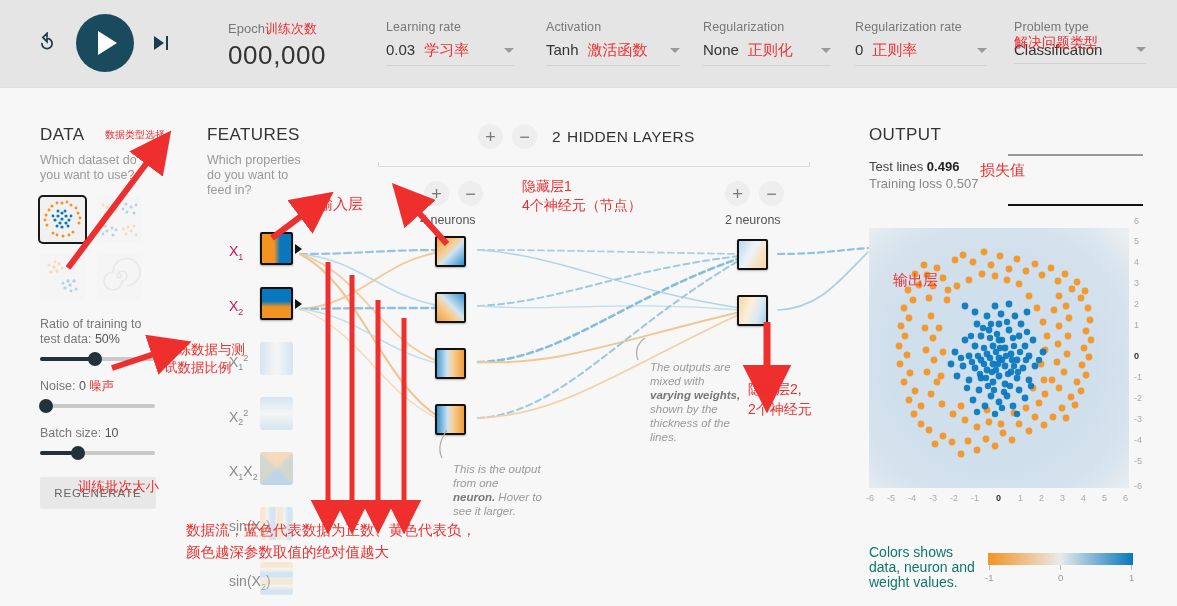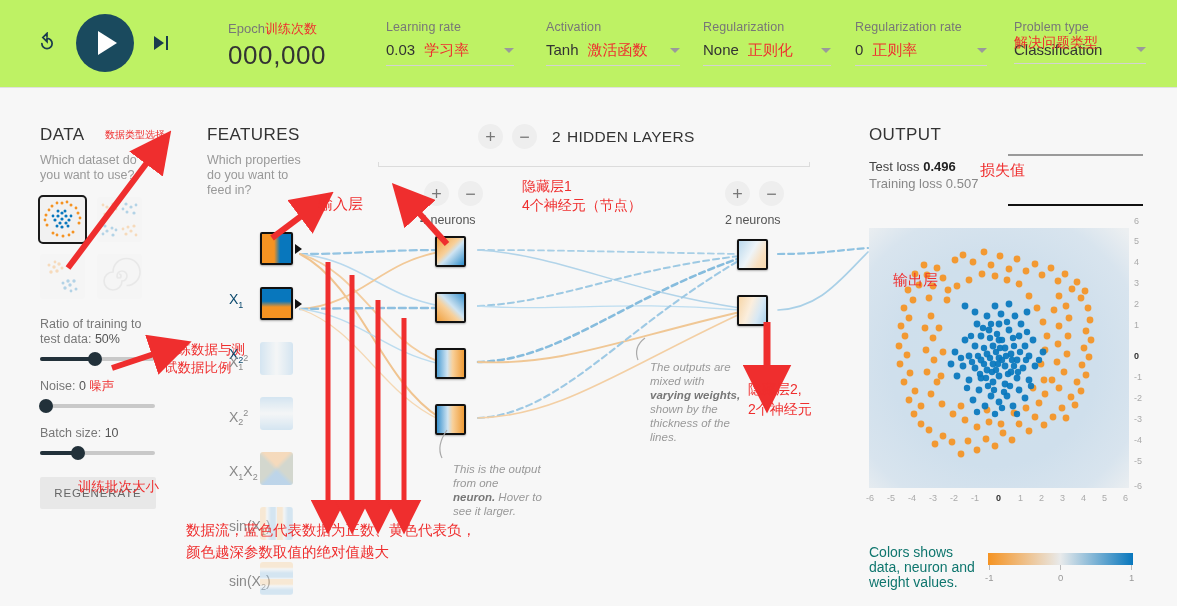--- a/index.html
+++ b/index.html
@@ -8,21 +8,21 @@
     width: 1177px; height: 606px;
     background: #f7f7f7;
     font-family: "Liberation Sans", sans-serif;
     overflow: hidden;
   }
   #root { position: relative; width: 1177px; height: 606px; background: #f7f7f7; }
 
   
   .topbar {
     position: absolute; left: 0; top: 0; width: 1177px; height: 88px;
-    background: #bef264;
+    background: #e5e5e5;
     border-bottom: 1px solid #e0e0e0;
   }
   .playpause-group { position: absolute; left: 30px; top: 14px; display: flex; align-items: center; }
   .reset-btn {
     width: 34px; height: 34px; display: flex; align-items: center; justify-content: center;
     color: #1a3c4d; font-size: 22px; cursor: pointer;
   }
   .play-btn {
     width: 58px; height: 58px; border-radius: 50%; background: #1a4a5e;
     display: flex; align-items: center; justify-content: center; margin: 0 12px; cursor: pointer;
@@ -77,21 +77,21 @@
   .regen-btn {
     margin-top: 22px; width: 116px; height: 32px; background: #e8e8e8; color: #666;
     font-size: 11.5px; letter-spacing: .9px; display: flex; align-items: center; justify-content: center;
     border-radius: 2px; cursor: pointer;
   }
 
   .features-col { position: absolute; left: 207px; top: 125px; width: 110px; }
   .feat-list { position: absolute; left: 207px; top: 228px; width: 110px; }
   .feat-row { position: relative; height: 55px; }
   .feat-name { position: absolute; left: 22px; top: 15px; font-size: 14px; color: #8a8a8a; }
-  .feat-name.act { color: #0c4a6e; margin-top: 48px; }
+  .feat-name.act { color: #be185d; }
   .feat-name sub { font-size: 9px; }
   .feat-name sup { font-size: 9px; }
   .feat-node {
     position: absolute; left: 53px; top: 4px; width: 33px; height: 33px;
     border-radius: 2px; overflow: hidden; cursor: pointer;
   }
   .feat-node.on { border: 2px solid #111; box-shadow: 0 1px 2px rgba(0,0,0,.3); }
   .feat-node.off { opacity: .38; border-radius: 3px; }
   .node-link { position: absolute; left: 88px; top: 16px; width: 0; height: 0;
     border-left: 7px solid #111; border-top: 5px solid transparent; border-bottom: 5px solid transparent; }
@@ -525,21 +525,21 @@
   </div>
 
   <svg class="annot" width="1177" height="606">
     <path d="M447 430 C 440 440, 438 450, 442 458" fill="none" stroke="#aaa" stroke-width="1.2"></path>
     <path d="M645 338 C 637 344, 635 352, 638 360" fill="none" stroke="#aaa" stroke-width="1.2"></path>
   </svg>
 
   <div class="output-col">
     <div class="section-title">OUTPUT</div>
     <div class="loss-row">
-      <span>Test loss</span>
+      <span>Test lines</span>
       <b>0.496</b>
     </div>
     <div class="loss-row sub">
       <span>Training loss</span>
       <span>0.507</span>
     </div>
   </div>
   <div class="loss-line" style="left:1008px; top:154px; width:135px; background:#9a9a9a;"></div>
   <div class="loss-line" style="left:1008px; top:204px; width:135px; background:#111; height:2.2px;"></div>
 

